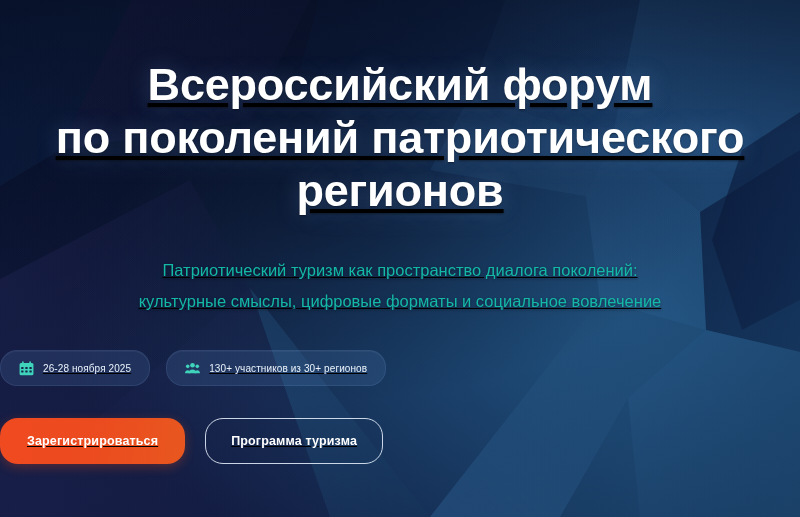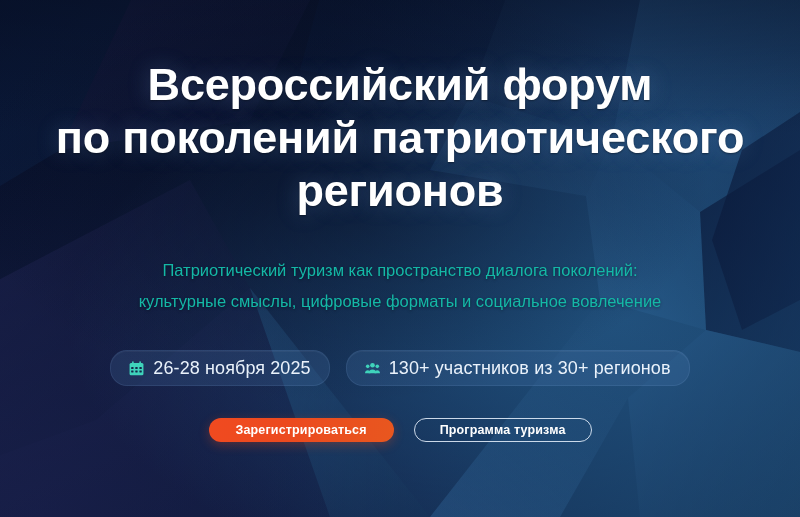--- a/index.html
+++ b/index.html
@@ -40,22 +40,23 @@
       linear-gradient(180deg, rgba(5,10,26,0.42) 0%, rgba(5,10,26,0) 26%);
     pointer-events: none;
   }
 
   
   #content {
     position: absolute;
     inset: 0;
     display: flex;
     flex-direction: column;
-    align-items: center;
+    align-items: flex-start;
     text-align: center;
+    text-decoration: underline;
   }
 
   #title {
     margin: 0;
     padding: 0 40px;
     width: 100%;
     box-sizing: border-box;
     font-size: 45px;
     line-height: 53px;
     font-weight: 700;
@@ -94,21 +95,21 @@
     gap: 9px;
     height: 34px;
     padding: 0 18px;
     border-radius: 17px;
     background: rgba(86,132,190,0.19);
     border: 1px solid rgba(140,180,225,0.13);
     box-shadow: inset 0 1px 0 rgba(255,255,255,0.045);
     white-space: nowrap;
   }
   .chip-label {
-    font-size: 18px;
+    font-size: 10px;
     color: #eaf2fb;
     letter-spacing: 0.1px;
   }
   .chip-icon {
     display: flex;
     align-items: center;
     justify-content: center;
     width: 15px;
     height: 15px;
     flex: none;
@@ -121,21 +122,21 @@
     margin-top: 32px;
     display: flex;
     align-items: center;
     justify-content: center;
     gap: 20px;
   }
   .btn {
     display: flex;
     align-items: center;
     justify-content: center;
-    height: 24px;
+    height: 46px;
     box-sizing: border-box;
     border-radius: 18px;
     font-size: 12.5px;
     font-weight: 700;
     letter-spacing: 0.15px;
     cursor: pointer;
     white-space: nowrap;
   }
   #btn-register {
     padding: 0 27px;

